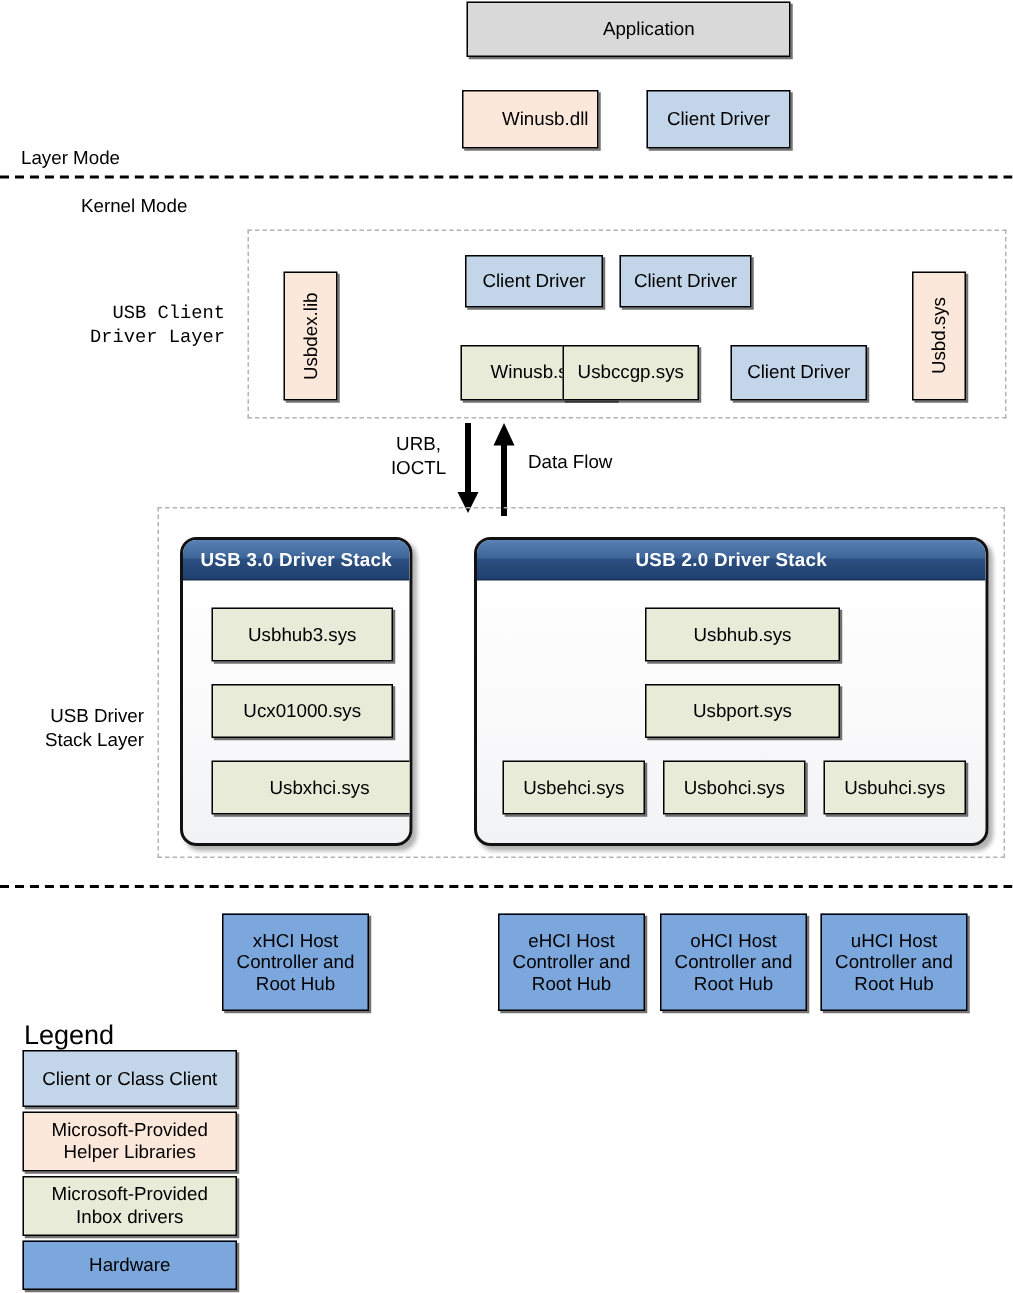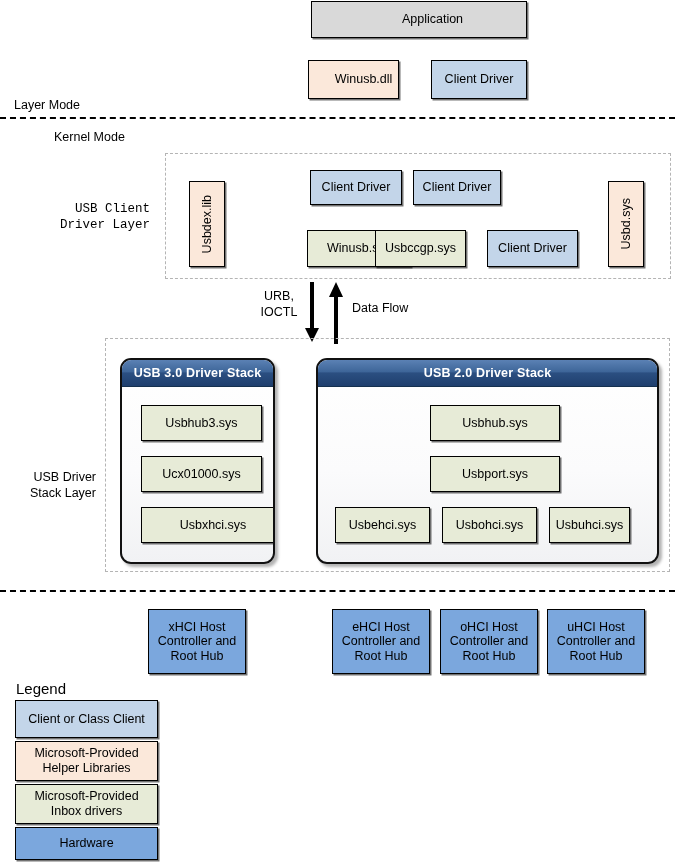--- a/index.html
+++ b/index.html
@@ -94,21 +94,21 @@
     border-bottom: 1px solid #15304f;
   }
   .stack-body { position: relative; width: 100%; height: calc(100% - 27px); }
 
   
   .arrow-svg { position: absolute; }
 
   
   .legend-title {
     position: absolute;
-    font-size: 15px;
+    font-size: 18px;
   }
   .legend-box {
     position: absolute;
     border: 1.5px solid #000;
     display: flex;
     align-items: center;
     justify-content: center;
     text-align: center;
     font-size: 12.5px;
     line-height: 1.2;
@@ -218,21 +218,21 @@
       </div>
       <div class="box inbox" style="left:112px; top:69px; width:130px; height:36px;">
         <span>Usbport.sys</span>
       </div>
       <div class="box inbox" style="left:17px; top:120px; width:95px; height:36px;">
         <span>Usbehci.sys</span>
       </div>
       <div class="box inbox" style="left:124px; top:120px; width:95px; height:36px;">
         <span>Usbohci.sys</span>
       </div>
-      <div class="box inbox" style="left:231px; top:120px; width:81px; height:36px;">
+      <div class="box inbox" style="left:231px; top:120px; width:95px; height:36px;">
         <span>Usbuhci.sys</span>
       </div>
     </div>
   </div>
 
   <div class="hr-mode" style="top:590px;"></div>
 
   <div class="box hardware" style="left:148px; top:609px; width:98px; height:65px;">
     <span style="white-space:pre-line;">xHCI Host
 Controller and

